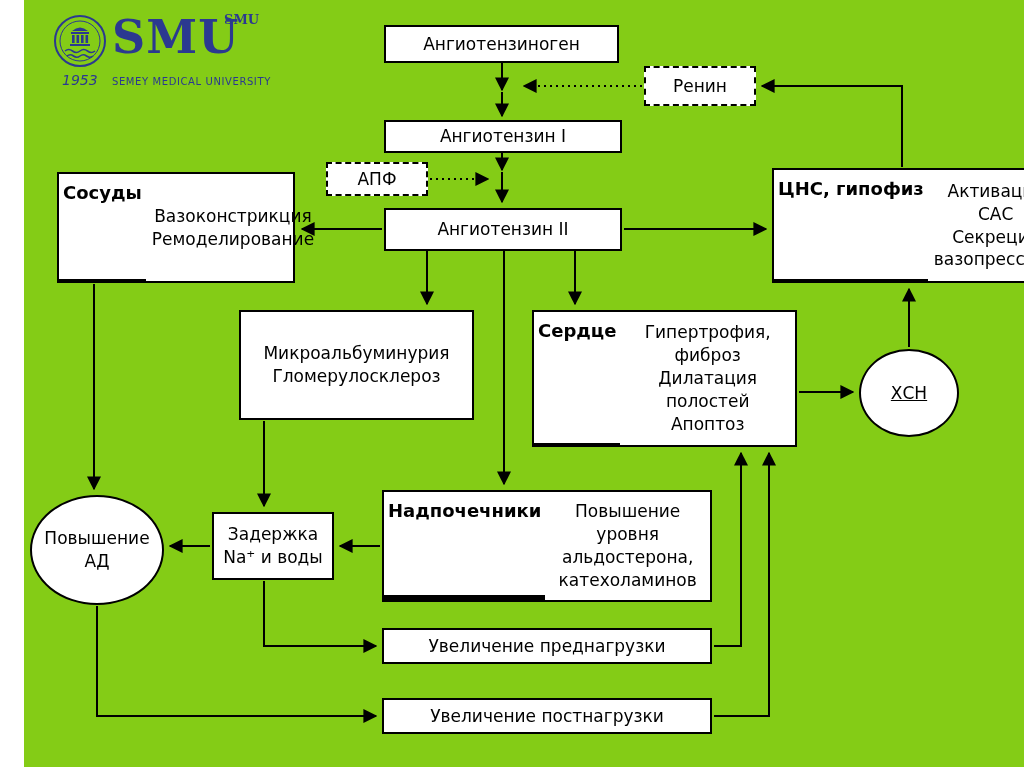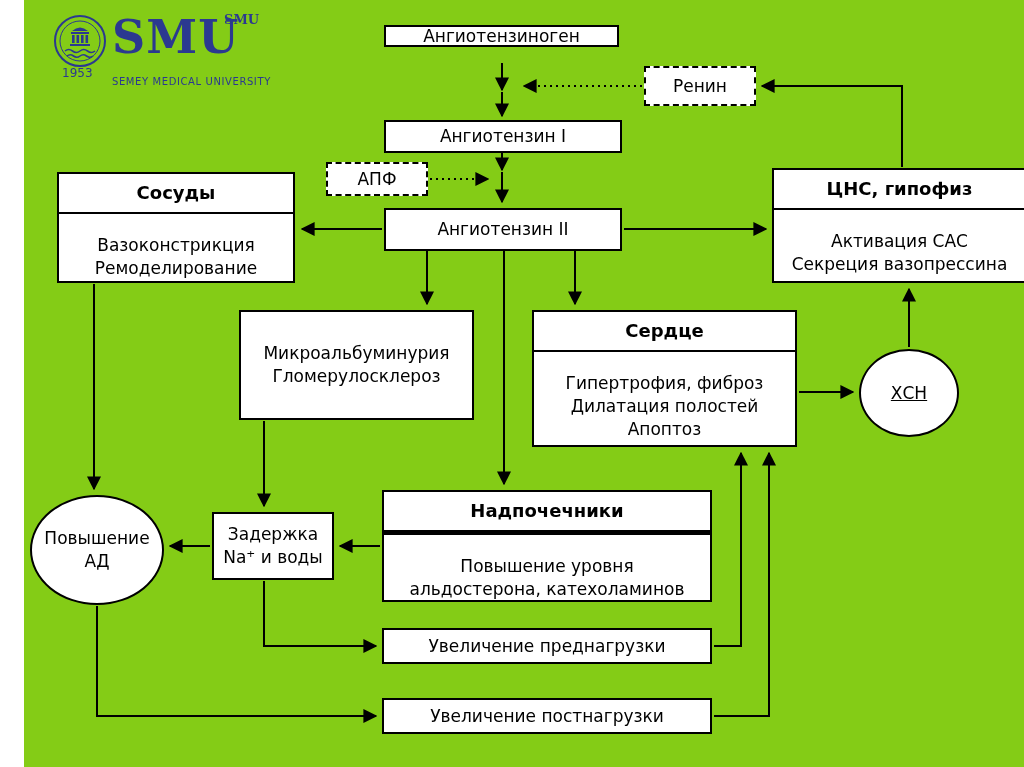--- a/index.html
+++ b/index.html
@@ -11,33 +11,33 @@
   .stage { position:absolute; inset:0; background:#84cc16;margin-left:24px; }
   svg.connectors { position:absolute; left:0; top:0; z-index:1; }
 
   .node {
     position:absolute; background:#fff; border:2px solid #000;
     text-align:center; z-index:2; font-size:17px; line-height:1.35;
   }
   .plain { display:flex; align-items:center; justify-content:center; white-space:pre-line; }
   .dashedbox { border:2px dashed #000; }
   .ellipse { border-radius:50%; }
-  .twopart { display:flex; flex-direction:column; }
+  .twopart { display:flex; flex-direction:row; }
   .twopart .hdr {
     font-weight:bold; font-size:18px; border-bottom:2px solid #000;
     padding:7px 4px; flex:0 0 auto;
   }
   .twopart .hdr.thick { border-bottom-width:5px; }
   .twopart .body {
     flex:1; display:flex; align-items:center; justify-content:center;
     white-space:pre-line; padding:20px 6px;
   }
 
   
-  #angiotensinogen { left:360px; top:25px;  width:235px; height:22px; }
+  #angiotensinogen { left:360px; top:25px;  width:235px; height:38px; }
   #renin           { left:620px; top:66px;  width:112px; height:40px; }
   #angiotensin1    { left:360px; top:120px; width:238px; height:33px; }
   #ace             { left:302px; top:162px; width:102px; height:34px; }
   #vessels         { left:33px;  top:172px; width:238px; height:111px; }
   #angiotensin2    { left:360px; top:208px; width:238px; height:43px; }
   #cns             { left:748px; top:168px; width:255px; height:115px; }
   #kidneys         { left:215px; top:310px; width:235px; height:110px; }
   #heart           { left:508px; top:310px; width:265px; height:137px; }
   #chf             { left:835px; top:349px; width:100px; height:88px;text-decoration:underline; }
   #adrenals        { left:358px; top:490px; width:330px; height:112px; }
@@ -52,21 +52,21 @@
   .logo-name {
     position:absolute; left:64px; top:0px;
     font-family:"DejaVu Serif","Liberation Serif",serif; font-weight:bold;
     font-size:46px; color:#2b3990; letter-spacing:1px;
   }
   .logo-small {
     position:absolute; left:176px; top:2px;
     font-family:"DejaVu Serif","Liberation Serif",serif; font-weight:bold;
     font-size:13px; color:#2b3990;
   }
-  .logo-year { position:absolute; left:14px; top:56px; font-size:12px; color:#2b3990; }
+  .logo-year { position:absolute; left:14px; top:62px; font-size:14px; color:#2b3990;font-style:italic; }
   .logo-sub  { position:absolute; left:64px; top:66px; font-size:10px; color:#2b3990; letter-spacing:0.6px; }
 </style>
 </head>
 <body>
 
 <div class="stage">
 
   <svg class="connectors" width="1024" height="767" viewBox="0 0 1024 767">
     <defs>
       <marker id="arr" viewBox="0 0 10 10" refX="9" refY="5" markerWidth="7" markerHeight="7" orient="auto-start-reverse">

